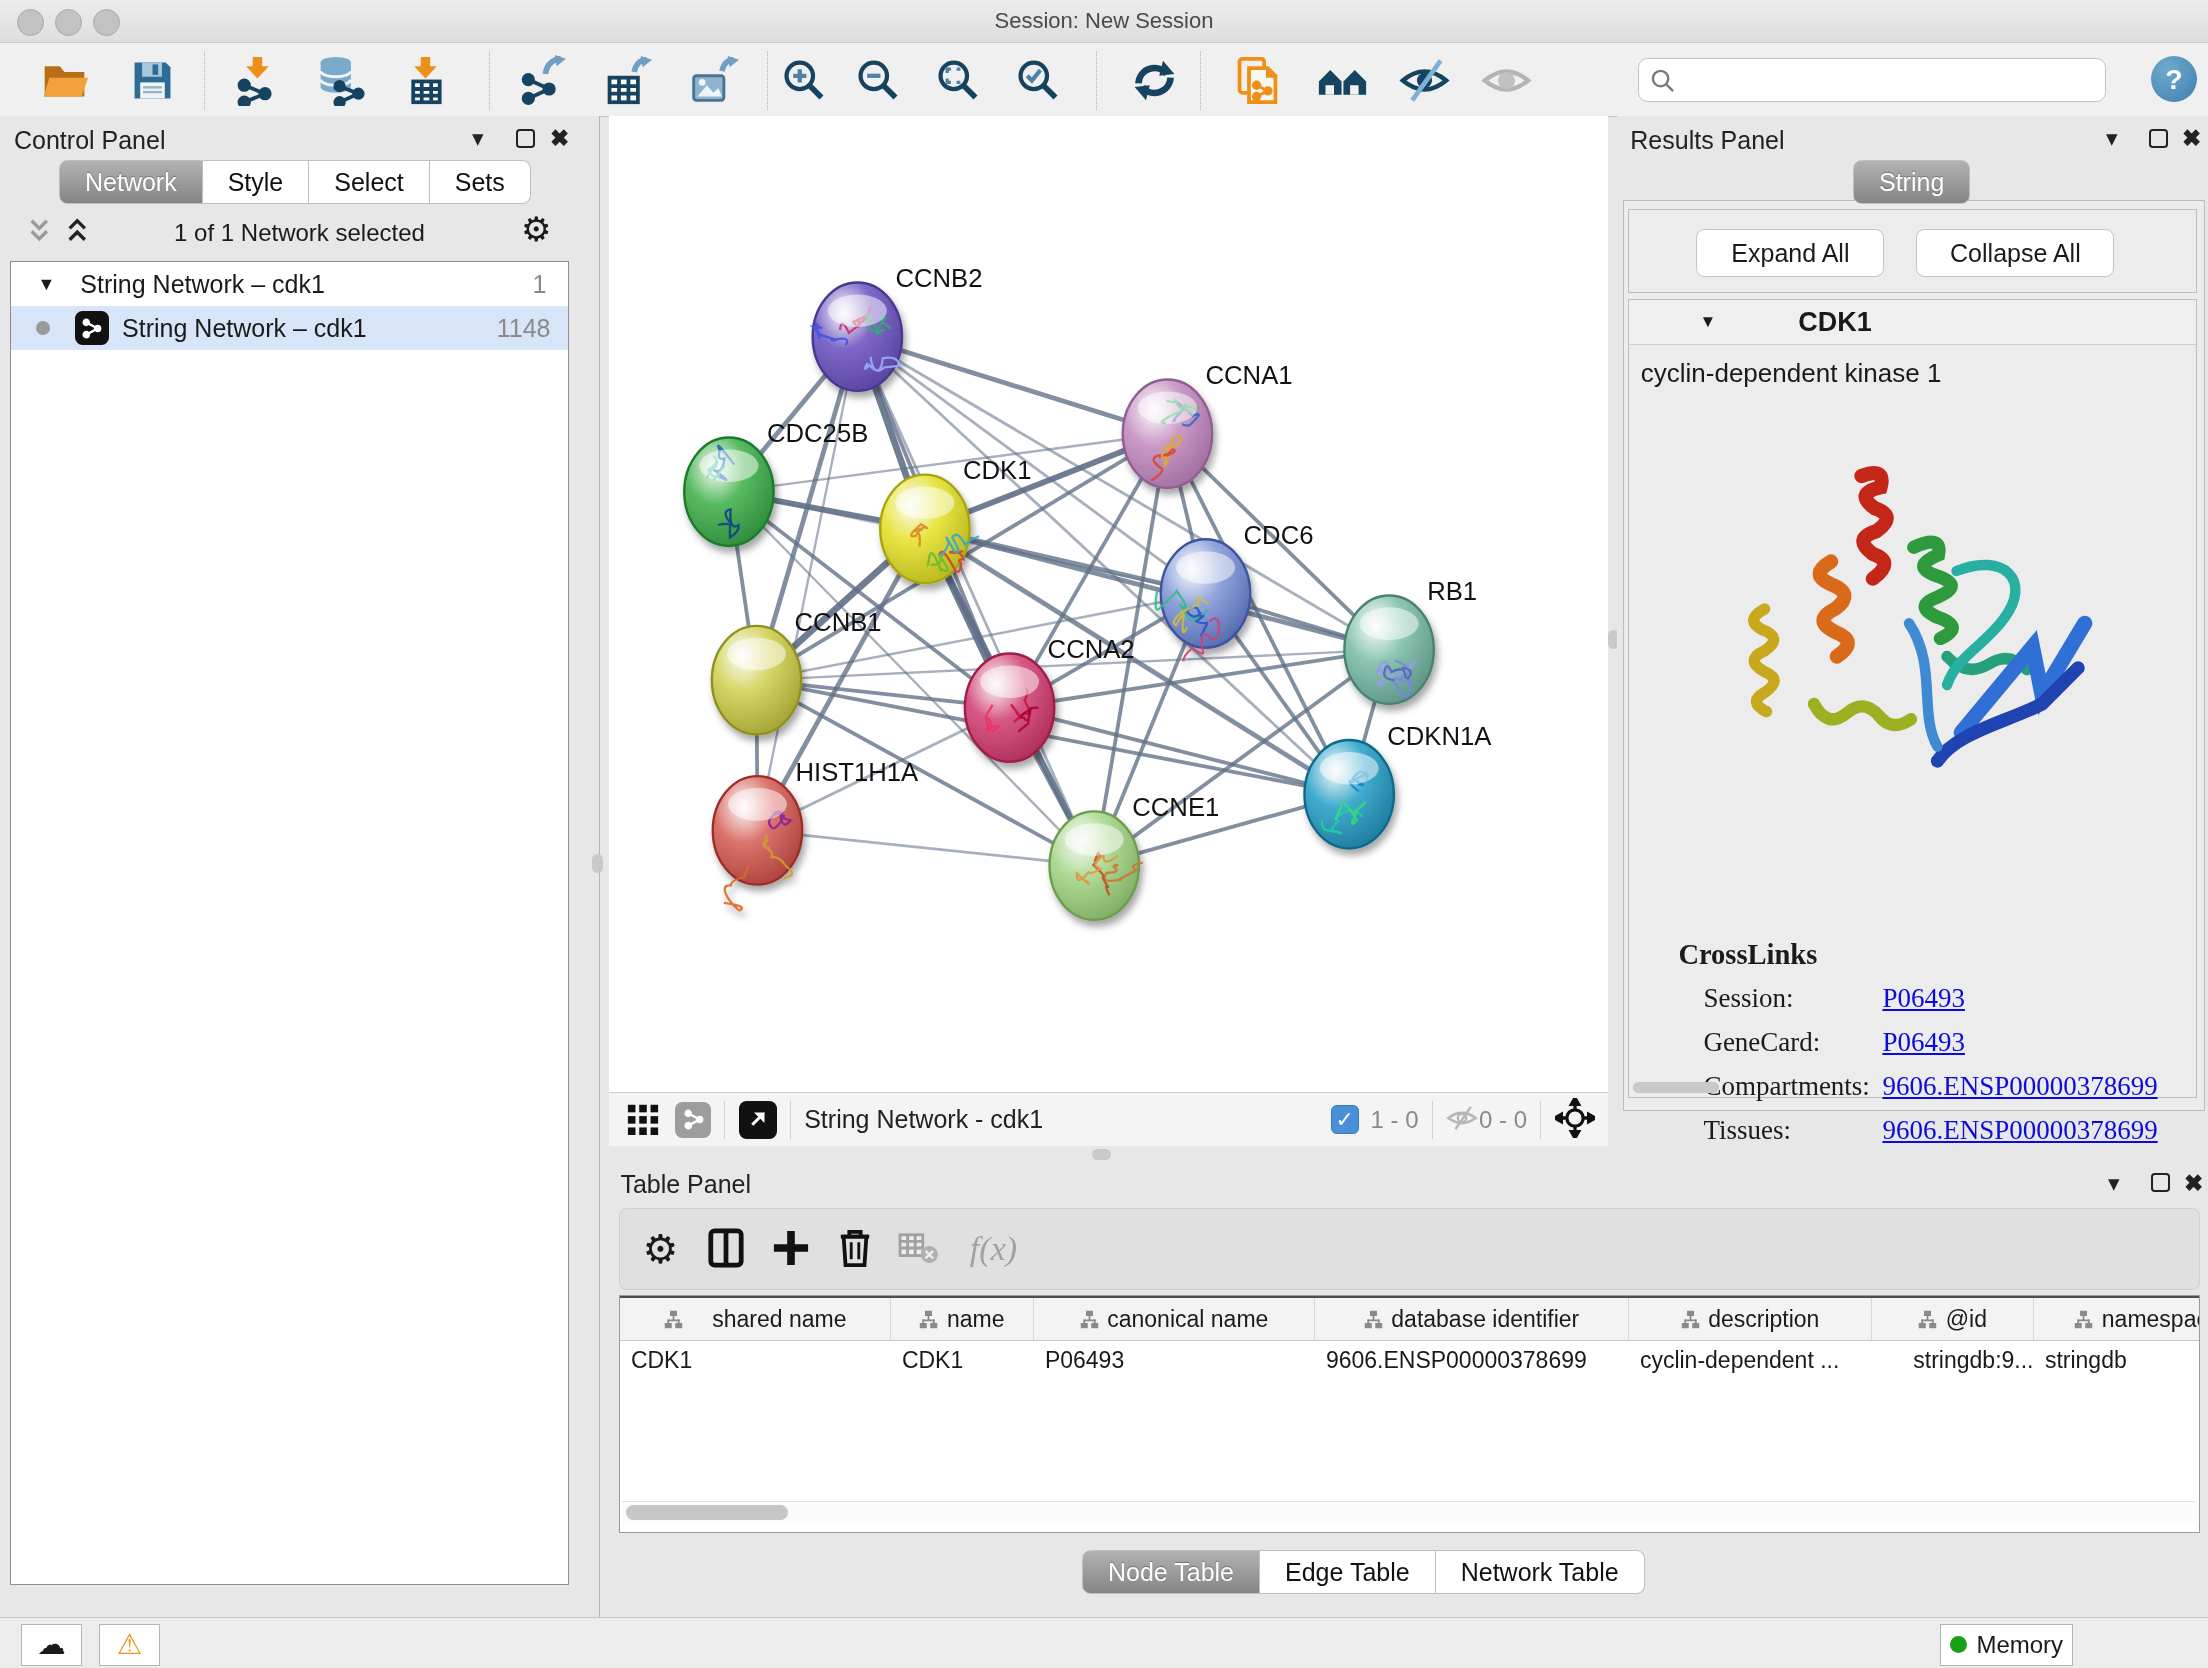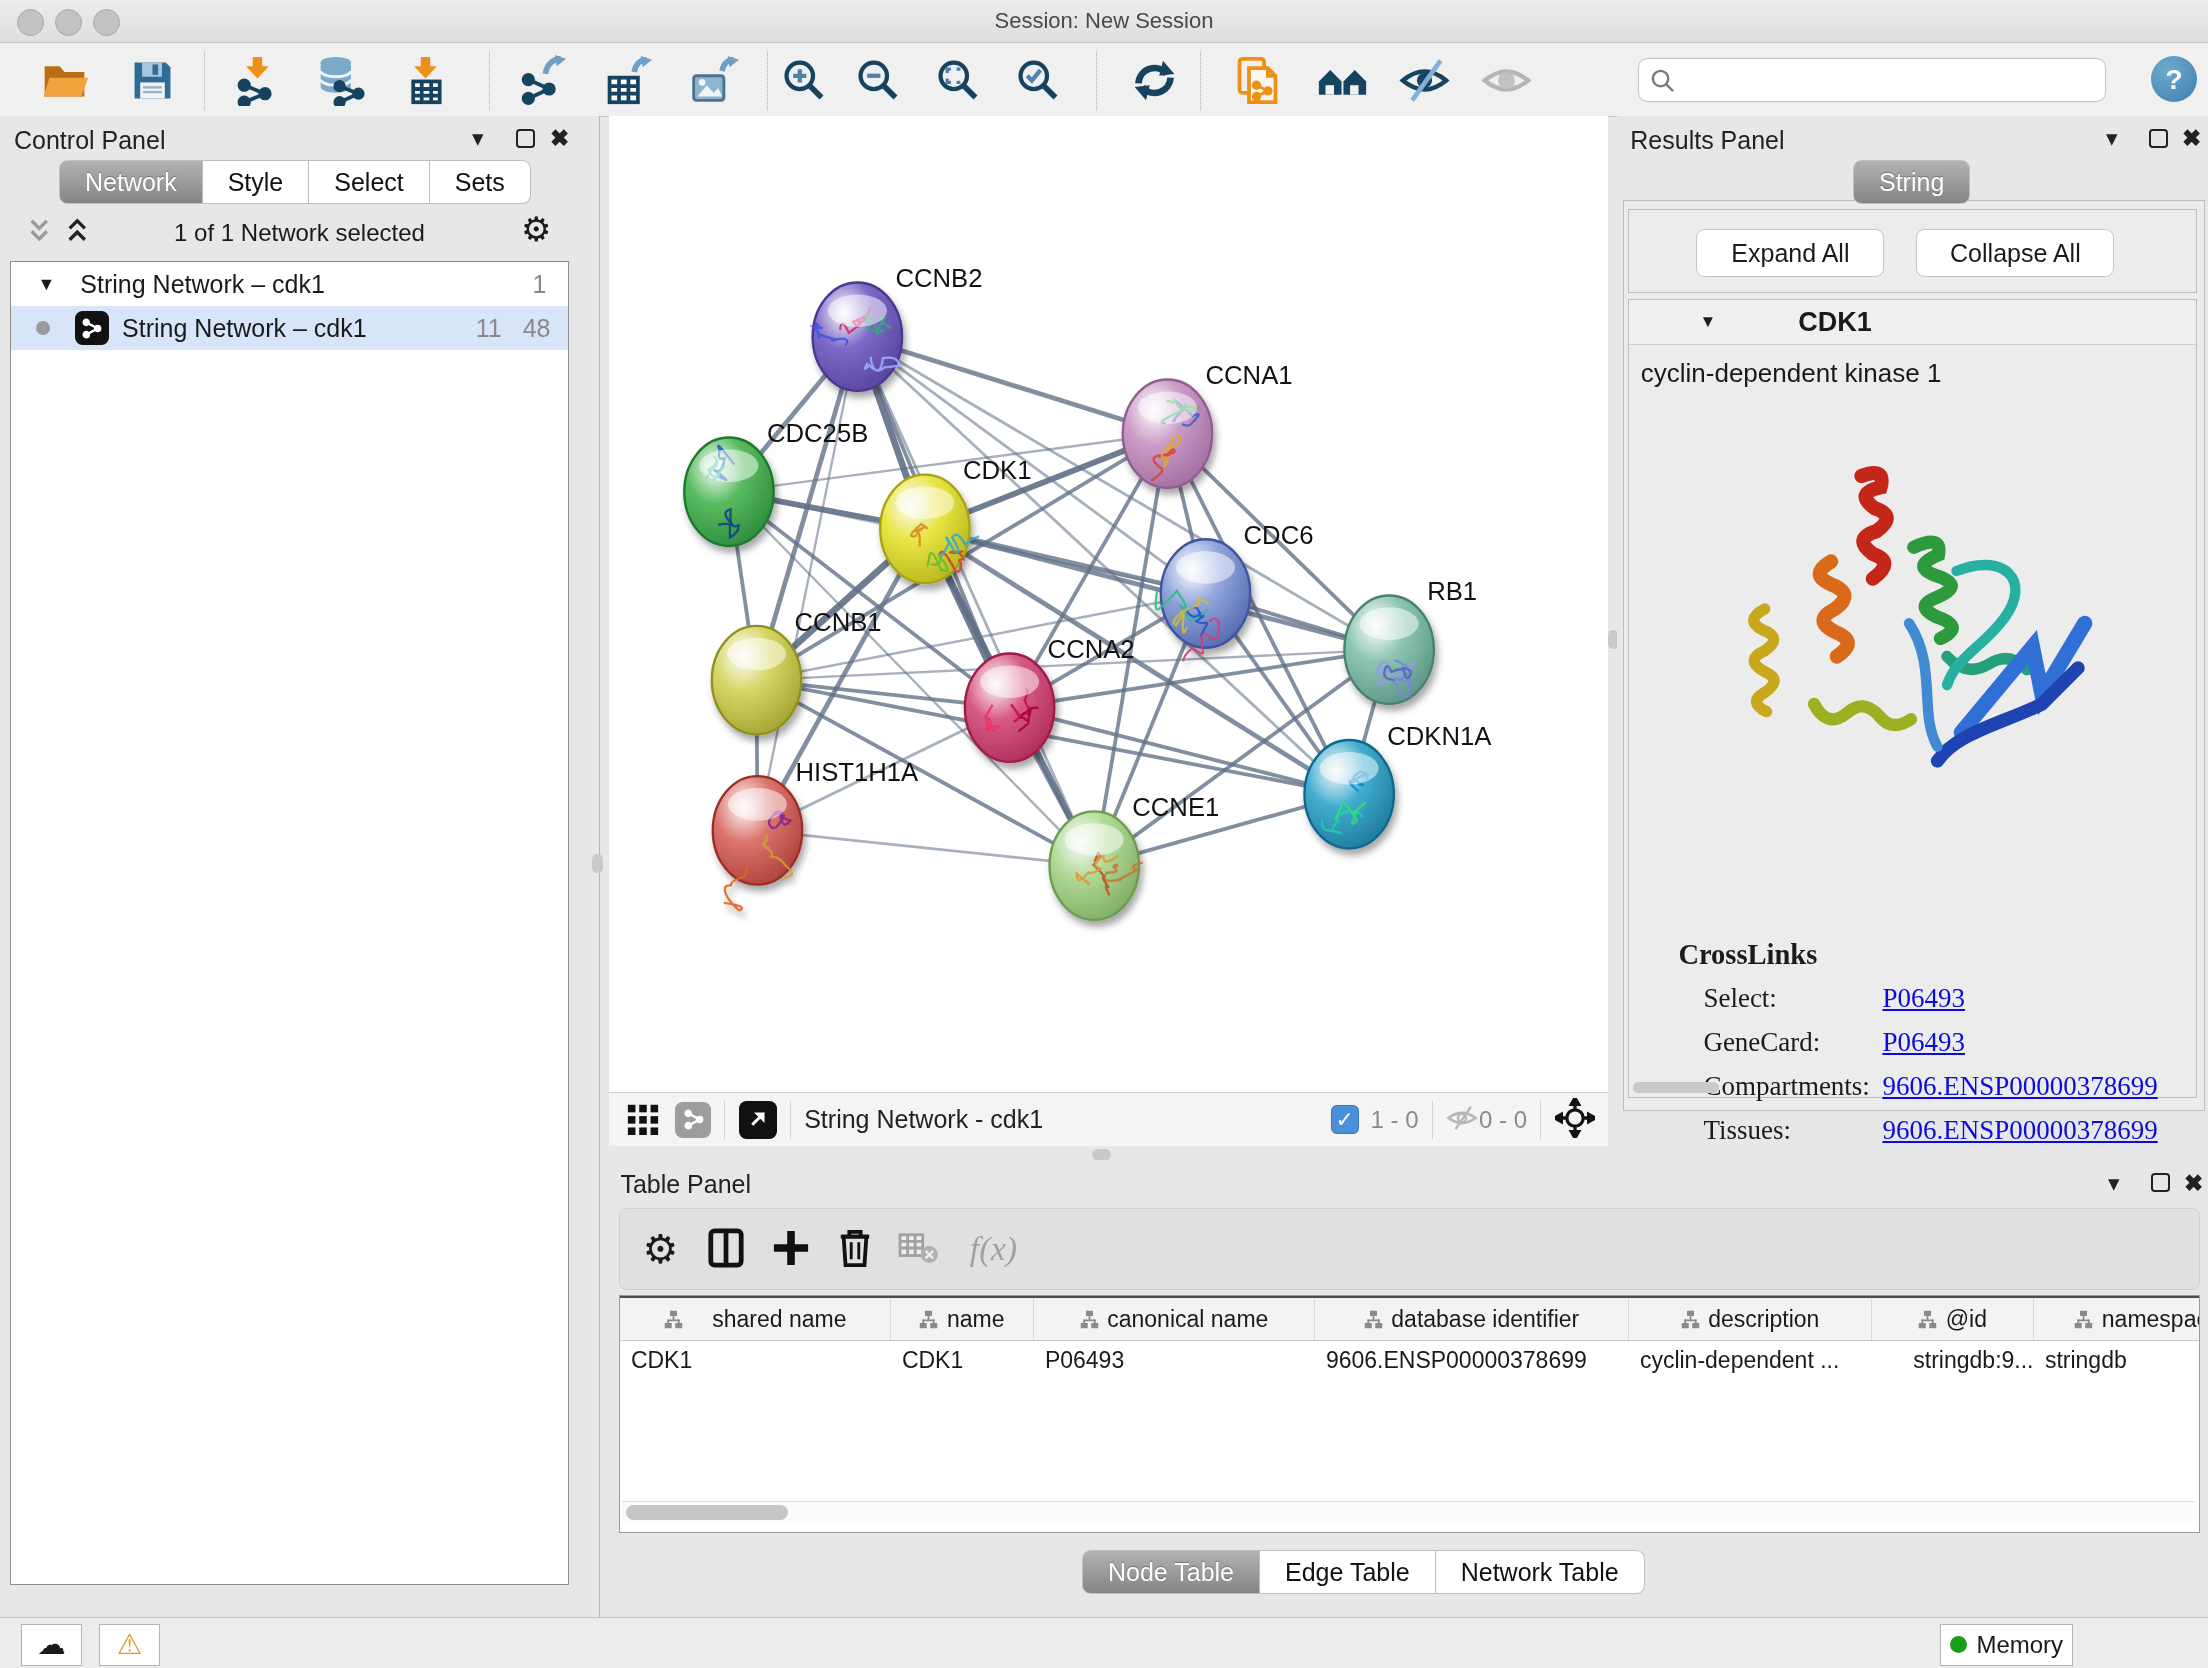--- a/index.html
+++ b/index.html
@@ -299,21 +299,21 @@
             <g stroke="#fff" stroke-width="2.6" fill="#fff">
               <circle cx="6" cy="5" r="3"></circle>
               <circle cx="6" cy="19" r="3"></circle>
               <circle cx="19" cy="12" r="3"></circle>
               <path d="M6 5 19 12 6 19" fill="none"></path>
             </g>
           </svg>
       </span>
       <span style="margin-left:13.3px">String Network – cdk1</span>
       <span class="count" style="margin-left:auto">11</span>
-      <span class="count" style="margin-left:21px;margin-right:17px">48</span>
+      <span class="count" style="margin-right:17px">48</span>
     </div>
   </div>
 </div>
 
 <div class="abs netview">
   <svg id="netsvg" width="999" height="976" viewBox="0 0 1050 1026">
       <defs>
         <filter id="nshadow" x="-40%" y="-40%" width="180%" height="180%">
           <feDropShadow dx="3" dy="6" stdDeviation="4" flood-opacity="0.35"></feDropShadow>
         </filter>
@@ -614,21 +614,21 @@
         <path d="M250 160 C300 140 330 170 300 210 C280 238 250 250 240 280" stroke="#27b0a2" stroke-width="11"></path>
         <path d="M255 330 L330 240 L340 290 L385 215" stroke="#2f6fd6" stroke-width="16"></path>
         <path d="M230 360 C250 330 300 320 340 300 L378 262" stroke="#1f44b2" stroke-width="14"></path>
         <path d="M200 215 C230 260 210 310 230 345" stroke="#3f8ad2" stroke-width="11"></path>
       </g>
     </svg>
 
     <div class="serif" style="position:absolute;left:49px;top:639px;font-size:28.5px;font-weight:bold">CrossLinks</div>
     <div id="xlinks" style="position:absolute;left:74px;top:683px;width:485px">
         <div class="xlrow serif">
-          <span style="width: 179px;">Select:</span>
+          <span style="width: 179px;">Session:</span>
           <span class="xlink">P06493</span>
         </div>
         <div class="xlrow serif">
           <span style="width: 179px;">GeneCard:</span>
           <span class="xlink">P06493</span>
         </div>
         <div class="xlrow serif">
           <span style="width: 179px;">Compartments:</span>
           <span class="xlink">9606.ENSP00000378699</span>
         </div>

